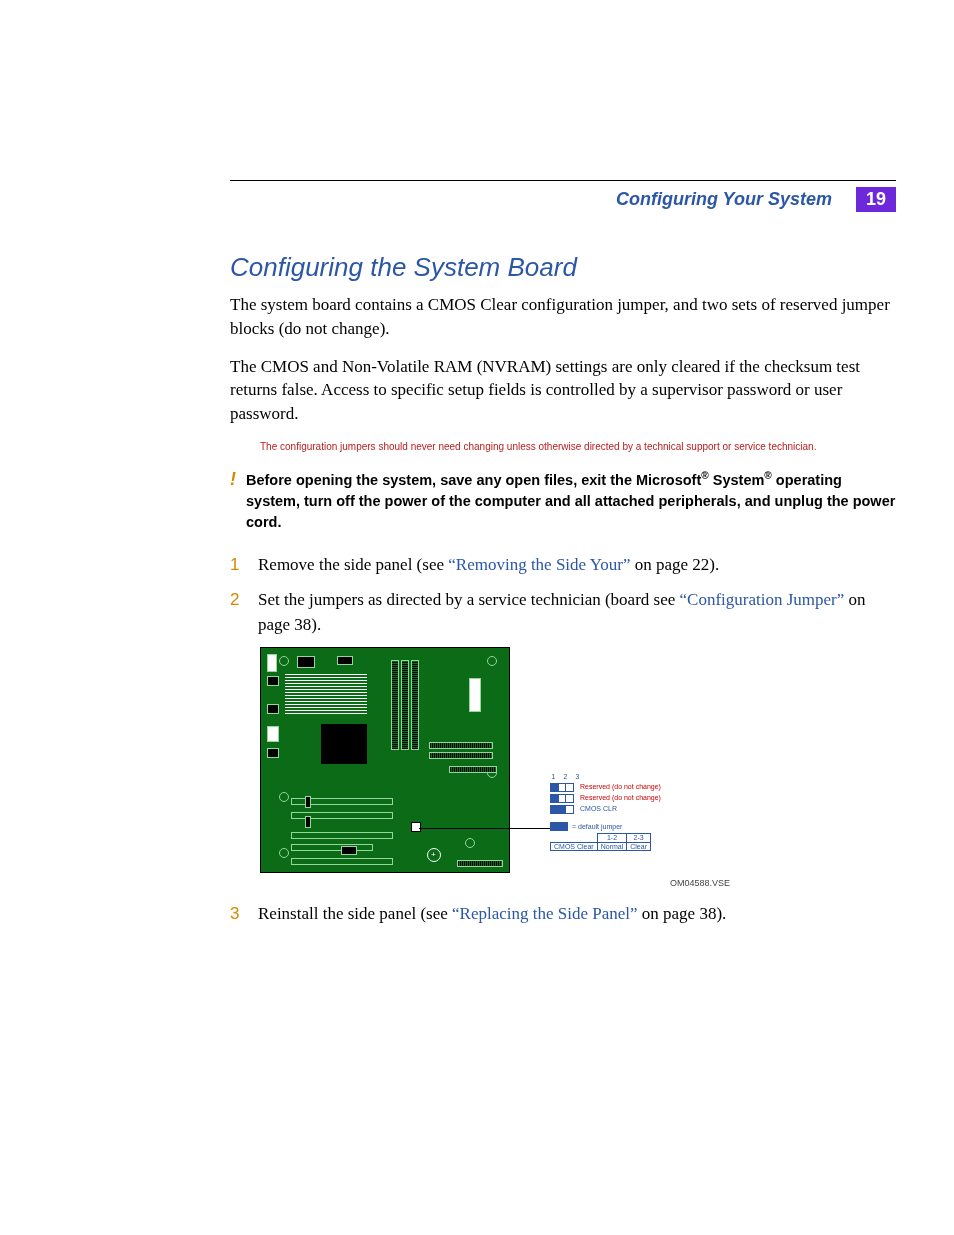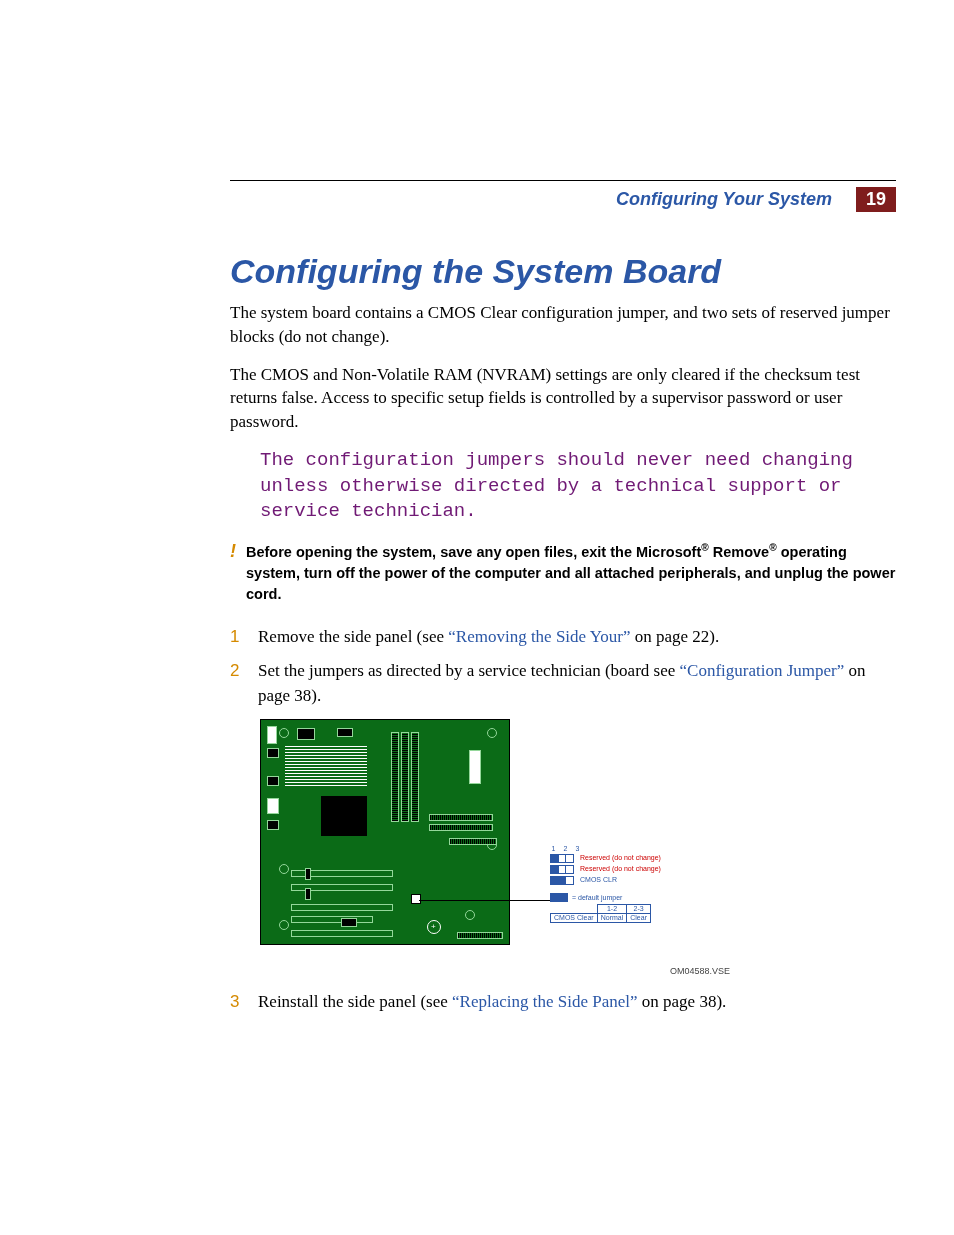--- a/index.html
+++ b/index.html
@@ -29,46 +29,46 @@
     margin-left: 120px;
   }
   .section-title {
     color: #2b57a6;
     font-style: italic;
     font-weight: 600;
     font-size: 18px;
     font-family: "Segoe UI", "Lucida Sans", Verdana, sans-serif;
   }
   .page-badge {
-    background: #7f1d1d;
+    background: #6d28d9;
     color: #fff;
     font-weight: bold;
     font-size: 18px;
     padding: 2px 10px;
     font-family: Arial, sans-serif;
   }
   h1.title {
     color: #2b57a6;
     font-style: italic;
-    font-weight: 700;
-    font-size: 34px;
+    font-weight: 400;
+    font-size: 26px;
     margin: 0 0 10px 120px;
     font-family: "Segoe UI", "Lucida Sans", Verdana, sans-serif;
   }
   p.body {
     font-size: 17px;
     line-height: 1.4;
     margin: 0 0 14px 120px;
   }
   .note-box {
     margin: 10px 0 16px 150px;
-    font-family: Liberation Mono, monospace;
-    font-size: 19px;
+    font-family: Liberation Sans, sans-serif;
+    font-size: 10px;
     line-height: 1.35;
-    color: #701a75;
+    color: #b91c1c;
   }
   .warn-box {
     margin: 0 0 20px 120px;
     font-family: "Segoe UI", "Lucida Sans", Arial, sans-serif;
     font-size: 14.5px;
     line-height: 1.45;
     display: flex;
     gap: 10px;
   }
   .warn-bang {
@@ -150,21 +150,21 @@
   .legend-row{display:flex;align-items:flex-start;gap:6px;margin-bottom:2px;}
   .jbox{width:22px;height:7px;border:1px solid #2b57a6;display:flex;}
   .jbox span{flex:1;border-right:1px solid #2b57a6;}
   .jbox span:last-child{border-right:none;}
   .jbox .f{background:#2b57a6;}
   .deflbl{display:flex;align-items:center;gap:4px;margin:8px 0 2px 0;}
   .tbl{border-collapse:collapse;font-size:7px;color:#2b57a6;}
   .tbl td,.tbl th{border:1px solid #2b57a6;padding:0 3px;font-weight:normal;text-align:center;}
   .pin-nums{display:flex;gap:5px;margin-left:0;margin-bottom:2px;}
   .pin-nums span{width:7px;text-align:center;}
-  .figcode{ text-align:right; font-size:9px; font-family:Arial,sans-serif; color:#444; margin-top:21px;}
+  .figcode{ text-align:right; font-size:9px; font-family:Arial,sans-serif; color:#444; margin-top:5px;}
   .lead { position:absolute; background:#000; height:1px;}
 </style>
 </head>
 <body>
 
 <div class="page">
 
   <hr class="hr-top">
 
   <div class="header-row">
@@ -175,21 +175,21 @@
   <h1 class="title">Configuring the System Board</h1>
 
   <p class="body">The system board contains a CMOS Clear configuration jumper, and two sets of reserved jumper blocks (do not change).</p>
   <p class="body">The CMOS and Non-Volatile RAM (NVRAM) settings are only cleared if the checksum test returns false. Access to specific setup fields is controlled by a supervisor password or user password.</p>
 
   <div class="note-box">The configuration jumpers should never need changing unless otherwise directed by a technical support or service technician.</div>
 
   <div class="warn-box">
     <span class="warn-bang">!</span>
     <span class="warn-text">
-      <span>Before opening the system, save any open files, exit the Microsoft</span><sup>®</sup><span> Remove</span><sup>®</sup><span> operating system, turn off the power of the computer and all attached peripherals, and unplug the power cord.</span>
+      <span>Before opening the system, save any open files, exit the Microsoft</span><sup>®</sup><span> System</span><sup>®</sup><span> operating system, turn off the power of the computer and all attached peripherals, and unplug the power cord.</span>
     </span>
   </div>
 
   <ol class="steps">
     <li>
       <span class="num">1</span>
       <span class="step-body">
         <span>Remove the side panel (see </span><span class="link">“Removing the Side Your”</span><span> on page 22).</span>
       </span>
     </li>

